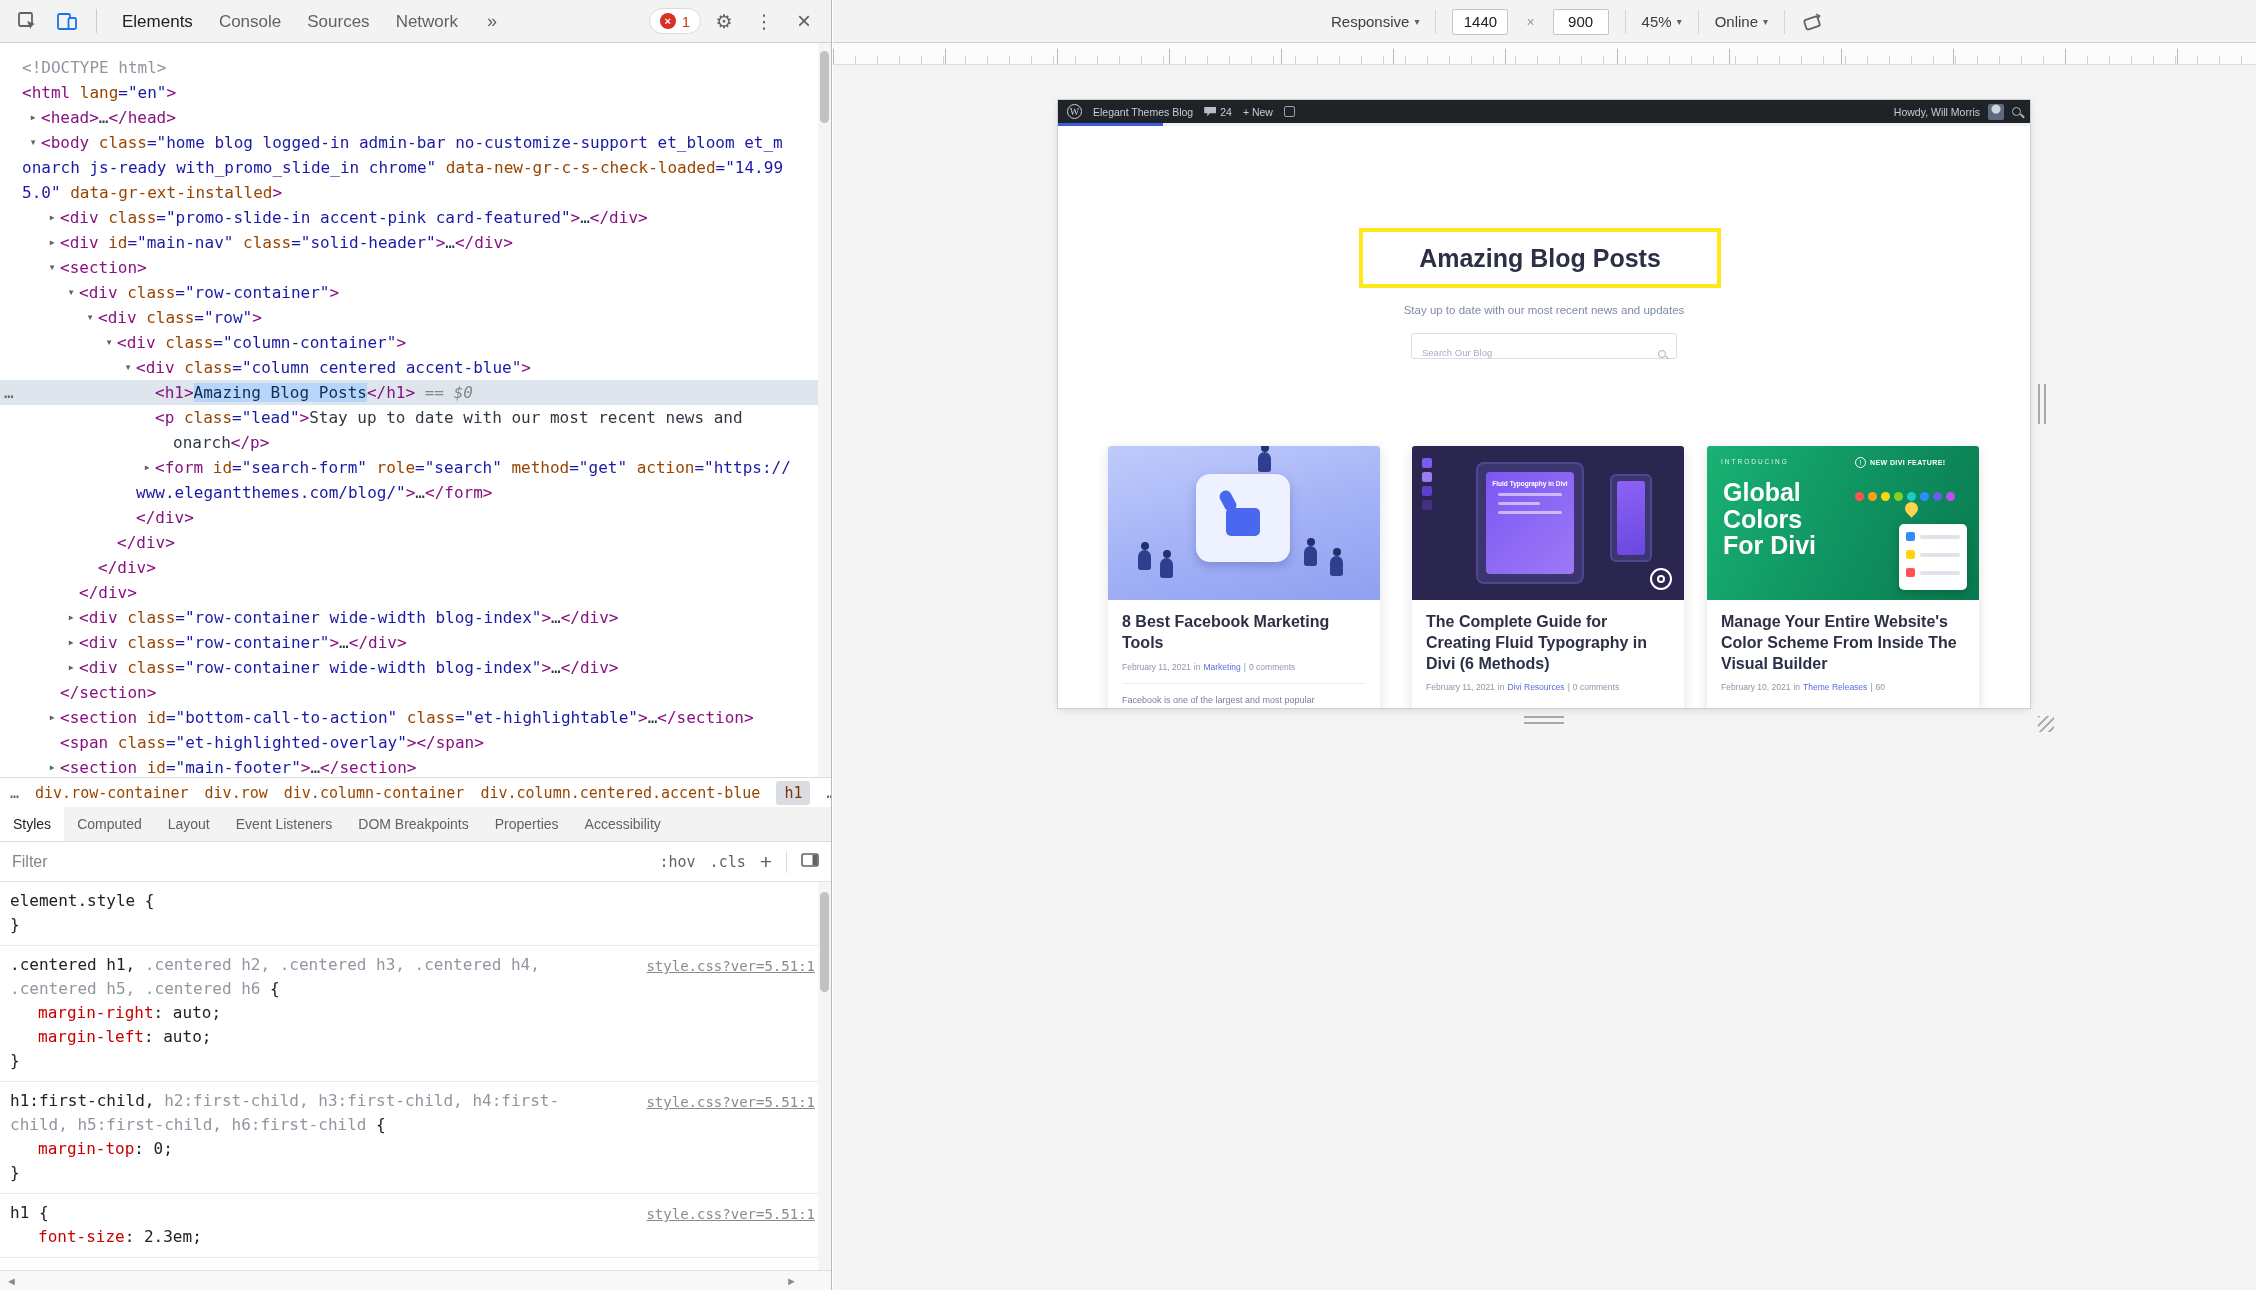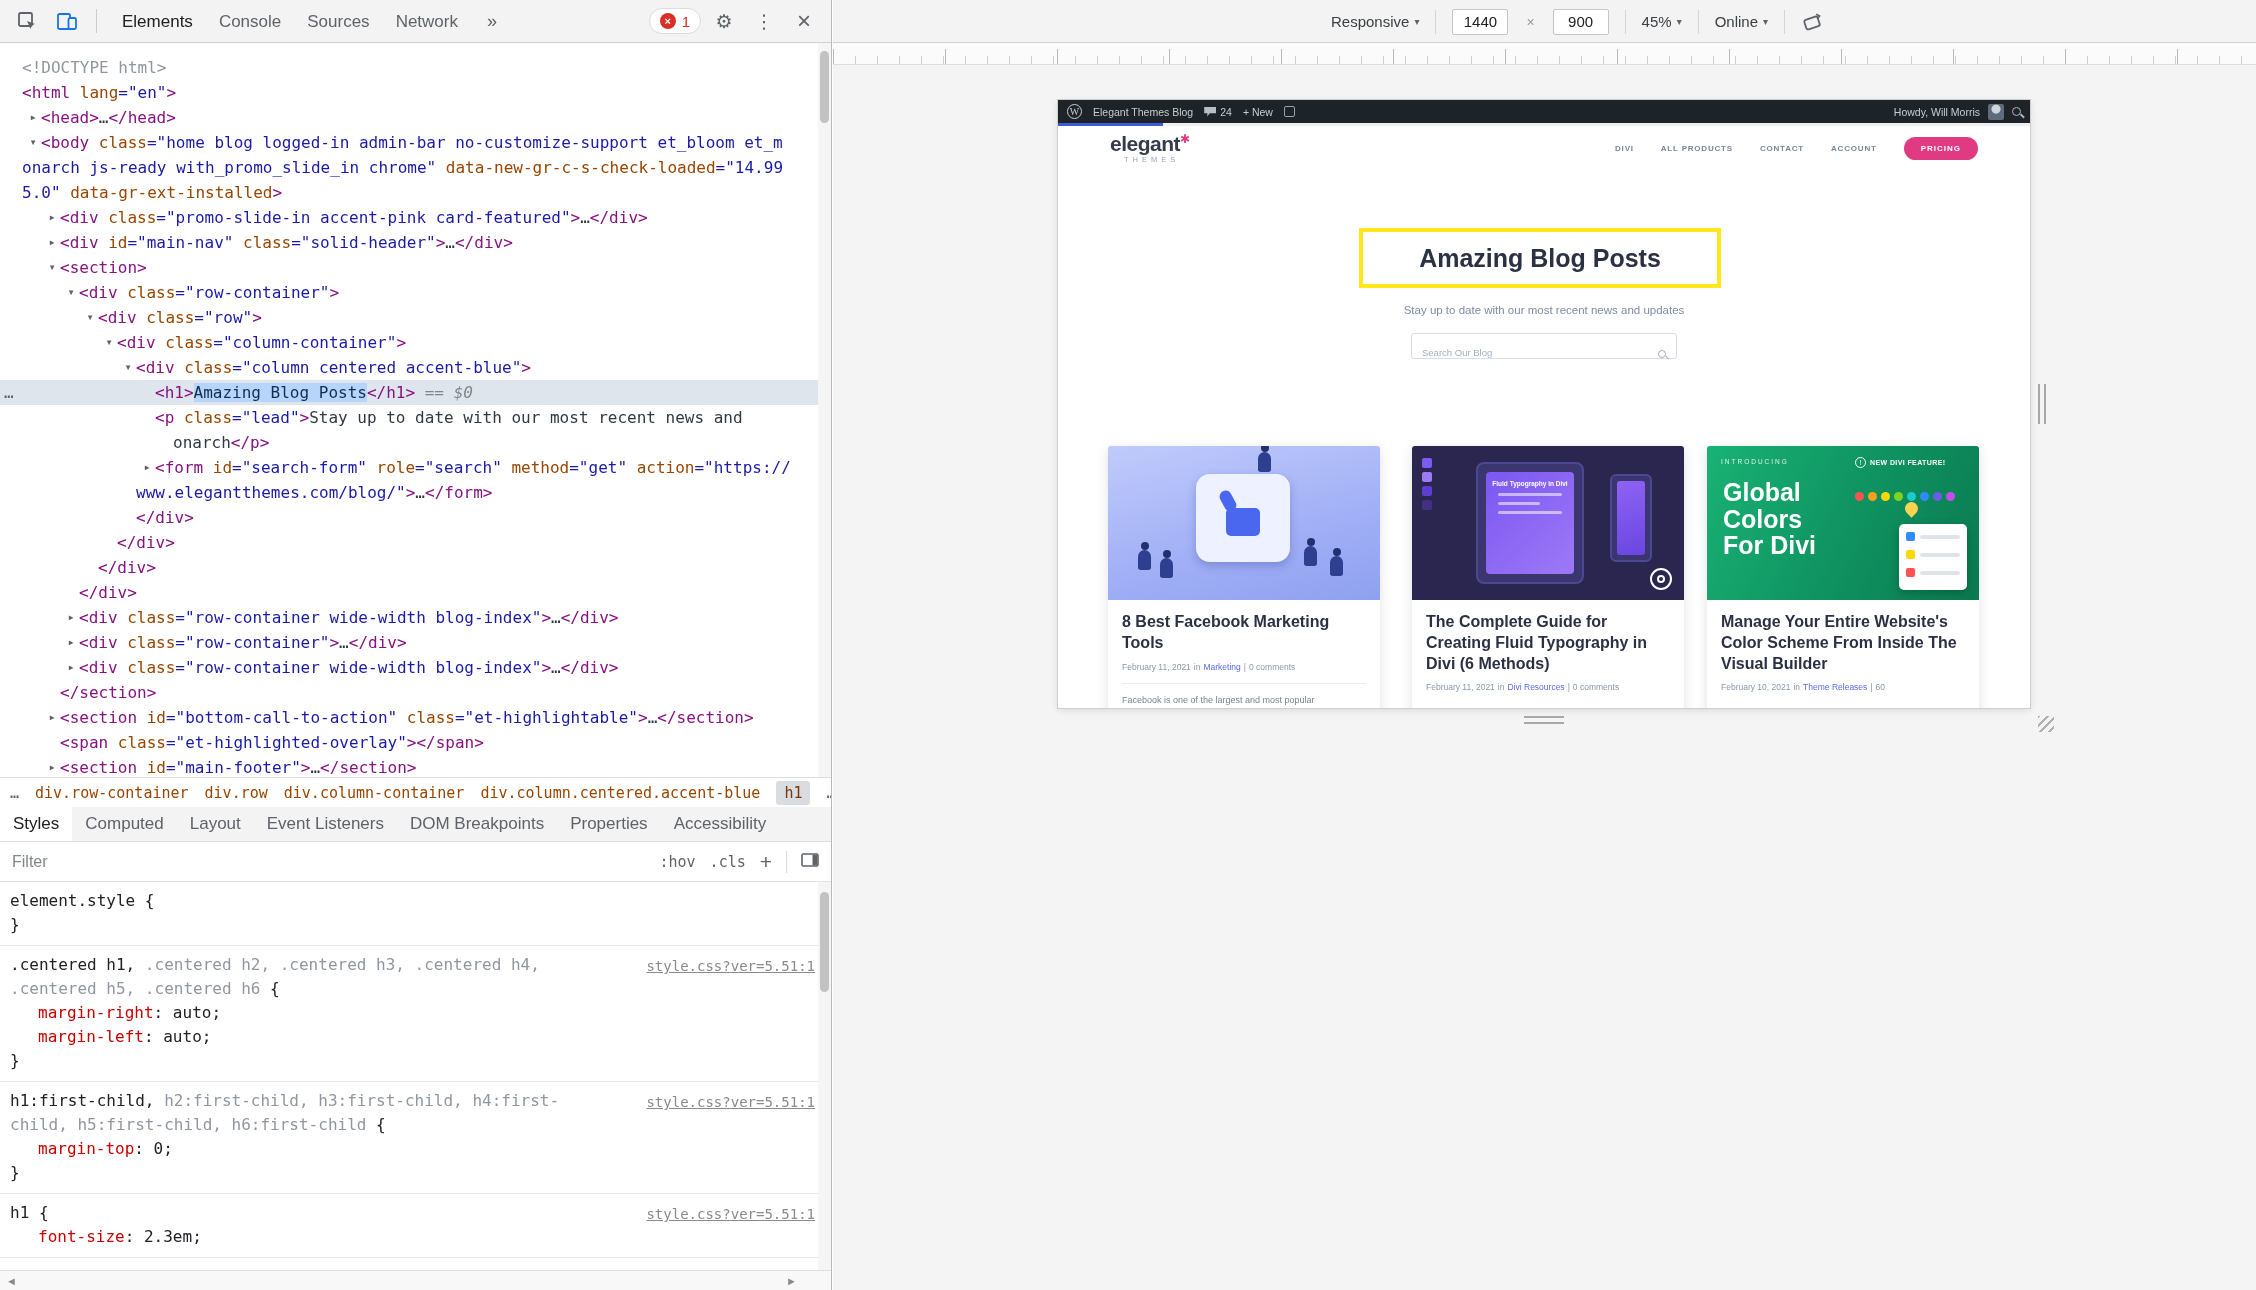--- a/index.html
+++ b/index.html
@@ -39,21 +39,21 @@
   .styles-scroll{top:882px;height:388px}
 
   
   .crumbs{position:absolute;left:0;top:777px;width:100%;height:30px;border-top:1px solid #ddd;background:#fff;display:flex;align-items:center;gap:16px;padding:0 10px;font-family:"DejaVu Sans Mono",monospace;font-size:15px;overflow:hidden}
   .crumb{color:#994500;white-space:nowrap}
   .crumb.selected{background:#d9dce1;border-radius:3px;padding:3px 8px;color:#7c3500}
   .crumb-ell{color:#5f6368}
 
   
   .styles-tabs{position:absolute;left:0;top:807px;width:100%;height:35px;background:#f3f3f3;border-bottom:1px solid #ddd;display:flex;align-items:stretch;overflow:hidden}
-  .s-tab{font-size:17px;color:#5f6368;padding:0 13px;display:flex;align-items:center;white-space:nowrap}
+  .s-tab{font-size:14px;color:#5f6368;padding:0 13px;display:flex;align-items:center;white-space:nowrap}
   .s-tab.active{background:#fff;color:#202124}
 
   
   .filter-bar{position:absolute;left:0;top:842px;width:100%;height:40px;background:#fff;border-bottom:1px solid #e2e2e2;display:flex;align-items:center;padding:0 12px;gap:14px}
   .filter-ph{color:#80868b;font-size:16px;flex:1}
   .fb-div{width:1px;height:22px;background:#ddd}
   .fb-txt{color:#5f6368;font-size:15px;font-family:"DejaVu Sans Mono",monospace}
   .fb-plus{color:#5f6368;font-size:21px}
 
   
@@ -370,35 +370,20 @@
             <span>Howdy, Will Morris</span>
             <span class="avatar"></span>
             <span class="mag"></span>
           </span>
         </div>
 
         <div class="progress-track">
           <div class="progress-fill"></div>
         </div>
 
-        <div class="site-header">
-          <span class="logo">
-            <span><span class="logo-main">elegant</span><span class="logo-star">✱</span></span>
-            <span class="logo-sub">THEMES</span>
-          </span>
-          <span class="site-nav">
-            <span style="display:flex;gap:27px">
-                <span class="nav-item">DIVI</span>
-                <span class="nav-item">ALL PRODUCTS</span>
-                <span class="nav-item">CONTACT</span>
-                <span class="nav-item">ACCOUNT</span>
-              </span>
-            <span class="pricing-btn">PRICING</span>
-          </span>
-        </div>
 
         <div class="hero-box">
           <span class="hero-title">Amazing Blog Posts</span>
         </div>
         <div class="hero-sub">Stay up to date with our most recent news and updates</div>
         <div class="search-box">
           <span class="search-ph">Search Our Blog</span>
           <span class="search-mag"></span>
         </div>
 

